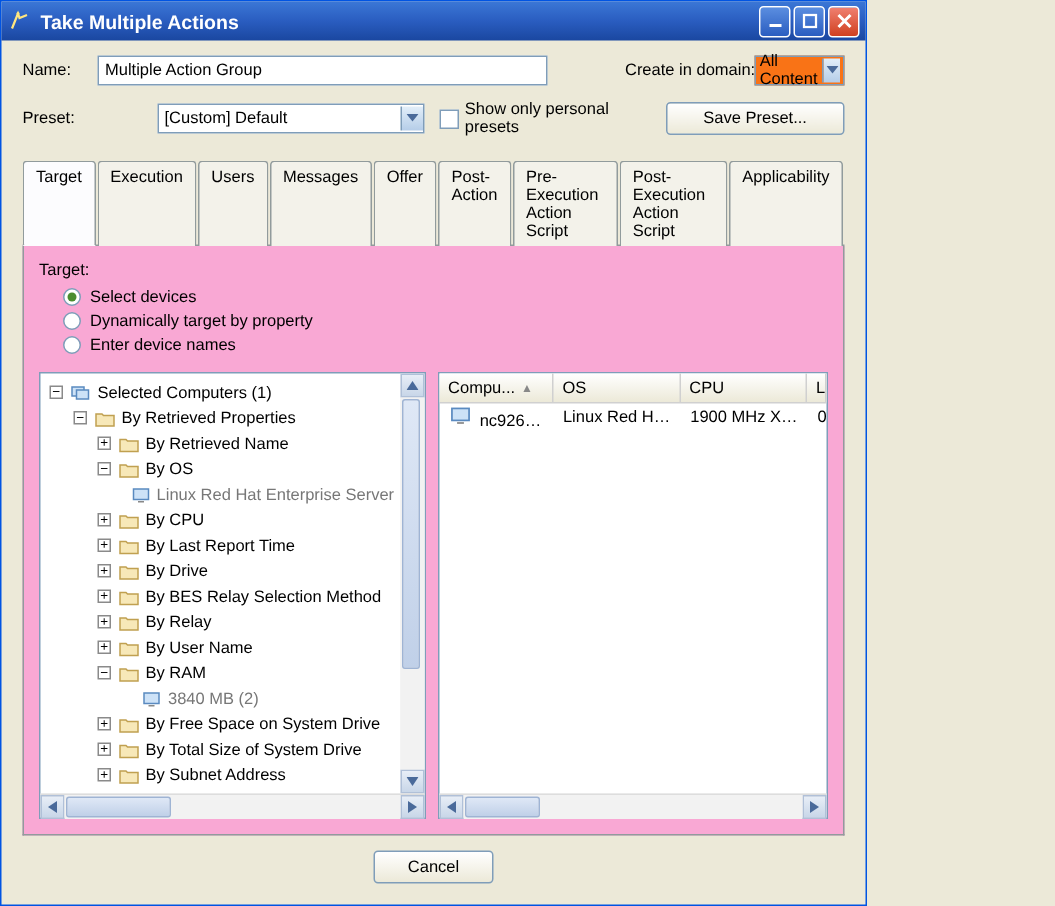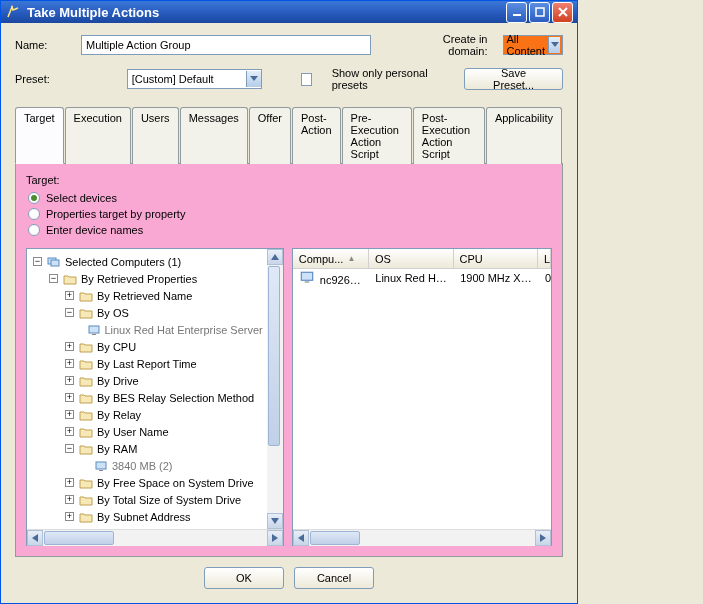--- a/index.html
+++ b/index.html
@@ -7,37 +7,37 @@
 .window { width: 578px; height: 604px; border: 1px solid #0054e3; background: #ece9d8; display: flex; flex-direction: column; }
 .titlebar { height: 28px; background: linear-gradient(180deg, #3b77d6 0%, #2a5dc0 50%, #1a47a0 100%); display: flex; align-items: center; padding: 0 4px; color: #fff; }
 .titlebar-icon { width: 16px; height: 16px; margin-right: 6px; display: flex; align-items: center; justify-content: center; }
 .titlebar-icon svg { width: 14px; height: 14px; }
 .titlebar-text { flex: 1; font-weight: bold; font-size: 13px; }
 .titlebar-buttons { display: flex; gap: 2px; }
 .titlebar-btn { width: 21px; height: 21px; border: 1px solid #fff; border-radius: 3px; background: linear-gradient(180deg, #5b8ee0, #2a5dc0); display: flex; align-items: center; justify-content: center; cursor: pointer; }
 .titlebar-btn.close { background: linear-gradient(180deg, #f08070, #d04020); }
 .titlebar-btn svg { width: 12px; height: 12px; }
 .content { flex: 1; padding: 10px 14px 8px 14px; display: flex; flex-direction: column; }
-.form-row { display: flex; align-items: center; margin-bottom: 10px; gap: 16px; }
+.form-row { display: flex; align-items: center; margin-bottom: 10px; gap: 0; }
 .form-label { min-width: 50px; }
 .text-input { height: 20px; border: 1px solid #7f9db9; background: #fff; padding: 2px 4px; }
 .name-input { width: 300px; }
 .domain-label { text-align: right; }
 .domain-select { flex: 1; height: 20px; border: 1px solid #7f9db9; background: #f97316; padding: 1px 2px; display: flex; align-items: center; justify-content: space-between; cursor: pointer; }
 .domain-select .arrow { width: 15px; height: 16px; background: linear-gradient(180deg, #e2eef9, #b5cde8); border-left: 1px solid #7f9db9; display: flex; align-items: center; justify-content: center; }
 .preset-select { width: 180px; height: 20px; border: 1px solid #7f9db9; background: #fff; display: flex; align-items: center; justify-content: space-between; cursor: pointer; padding-left: 4px; }
 .checkbox { width: 13px; height: 13px; border: 1px solid #7f9db9; background: #fff; margin-right: 4px; cursor: pointer; }
 .btn { height: 22px; border: 1px solid #7f9db9; background: linear-gradient(180deg, #fff, #ece9d8); padding: 0 18px; cursor: pointer; border-radius: 3px; display: flex; align-items: center; justify-content: center; }
 .save-preset-btn { width: 120px; }
 .tabstrip { display: flex; border-bottom: 1px solid #919b9c; margin-top: 6px; position: relative; }
 .tab { padding: 4px 8px; border: 1px solid #919b9c; border-bottom: none; background: #f3f2ea; border-radius: 3px 3px 0 0; cursor: pointer; margin-right: 1px; margin-bottom: -1px; position: relative; }
 .tab.active { background: #fcfcfe; border-bottom: 1px solid #fcfcfe; z-index: 2; }
 .tab-body { flex: 1; background: #f9a8d4; border: 1px solid #919b9c; border-top: none; padding: 10px; display: flex; flex-direction: column; }
 .target-label { margin-bottom: 6px; }
-.radio-row { display: flex; align-items: flex-start; margin-bottom: 4px; margin-left: 2px; cursor: pointer; }
+.radio-row { display: flex; align-items: flex-start; margin-bottom: 4px; margin-left: 16px; cursor: pointer; }
 .radio { width: 12px; height: 12px; border: 1px solid #7f9db9; border-radius: 50%; background: #fff; margin-right: 6px; display: flex; align-items: center; justify-content: center; }
 .radio.checked::after { content: ""; width: 6px; height: 6px; border-radius: 50%; background: #4a8c2f; }
 .panes { flex: 1; display: flex; gap: 8px; margin-top: 8px; min-height: 0; }
 .pane { flex: 1; border: 1px solid #7f9db9; background: #fff; display: flex; flex-direction: column; min-width: 0; }
 .pane-left { flex: 0 0 49%; }
 .pane-right { flex: 1; }
 .tree-scroll { flex: 1; overflow: hidden; position: relative; }
 .tree { padding: 4px; white-space: nowrap; overflow: hidden; }
 .tree-node { display: flex; align-items: center; height: 17px; }
 .tree-indent { display: inline-block; }
@@ -145,21 +145,21 @@
     </div>
 
     <div class="tab-body">
       <div class="target-label">Target:</div>
       <div class="radio-row">
         <span class="radio checked"></span>
         <span>Select devices</span>
       </div>
       <div class="radio-row">
         <span class="radio"></span>
-        <span>Properties target by property</span>
+        <span>Dynamically target by property</span>
       </div>
       <div class="radio-row">
         <span class="radio"></span>
         <span>Enter device names</span>
       </div>
 
       <div class="panes">
 
         <div class="pane pane-left">
           <div class="tree-with-vscroll">
@@ -408,21 +408,18 @@
                 </svg>
               </div>
           </div>
         </div>
 
       </div>
     </div>
 
     <div class="bottom-buttons">
       <button class="btn">
-          <span>OK</span>
-        </button>
-      <button class="btn">
           <span>Cancel</span>
         </button>
     </div>
 
   </div>
 </div>
 
 </body></html>

